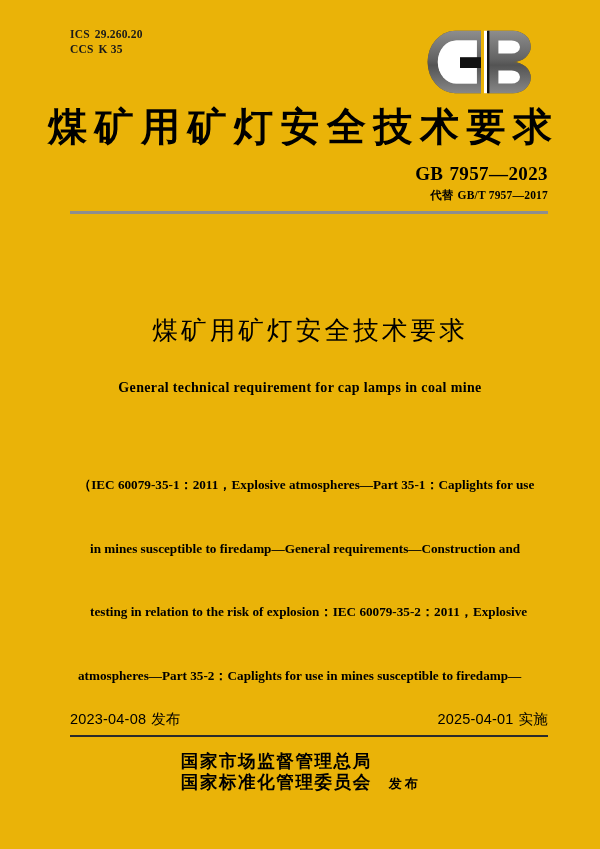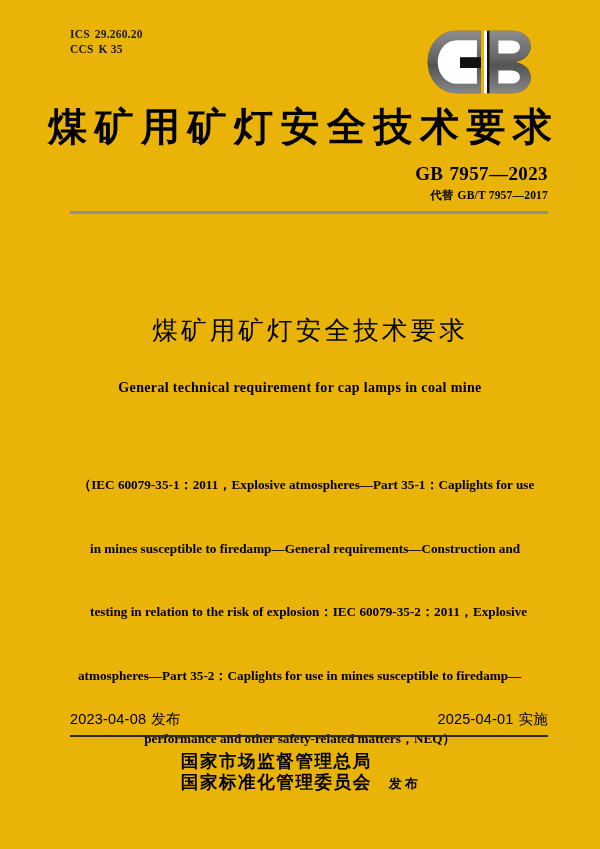--- a/index.html
+++ b/index.html
@@ -287,21 +287,20 @@
   <div class="rule-top"></div>
 
   <div class="title-cn">煤矿用矿灯安全技术要求</div>
   <div class="title-en">General technical requirement for cap lamps in coal mine</div>
 
   <div class="iec-note">
     <span class="ln ln-1">（IEC 60079-35-1：2011，Explosive atmospheres—Part 35-1：Caplights for use</span>
     <span class="ln ln-2">in mines susceptible to firedamp—General requirements—Construction and</span>
     <span class="ln ln-3">testing in relation to the risk of explosion：IEC 60079-35-2：2011，Explosive</span>
     <span class="ln ln-4">atmospheres—Part 35-2：Caplights for use in mines susceptible to firedamp—</span>
-    <span class="ln ln-5">performance and other safety-related matters，NEQ）</span>
   </div>
 
   <div class="dates">
     <span class="date-issue">
       <span>2023-04-08</span><span class="d-label">发布</span>
     </span>
     <span class="date-effect">
       <span>2025-04-01</span><span class="d-label">实施</span>
     </span>
   </div>

